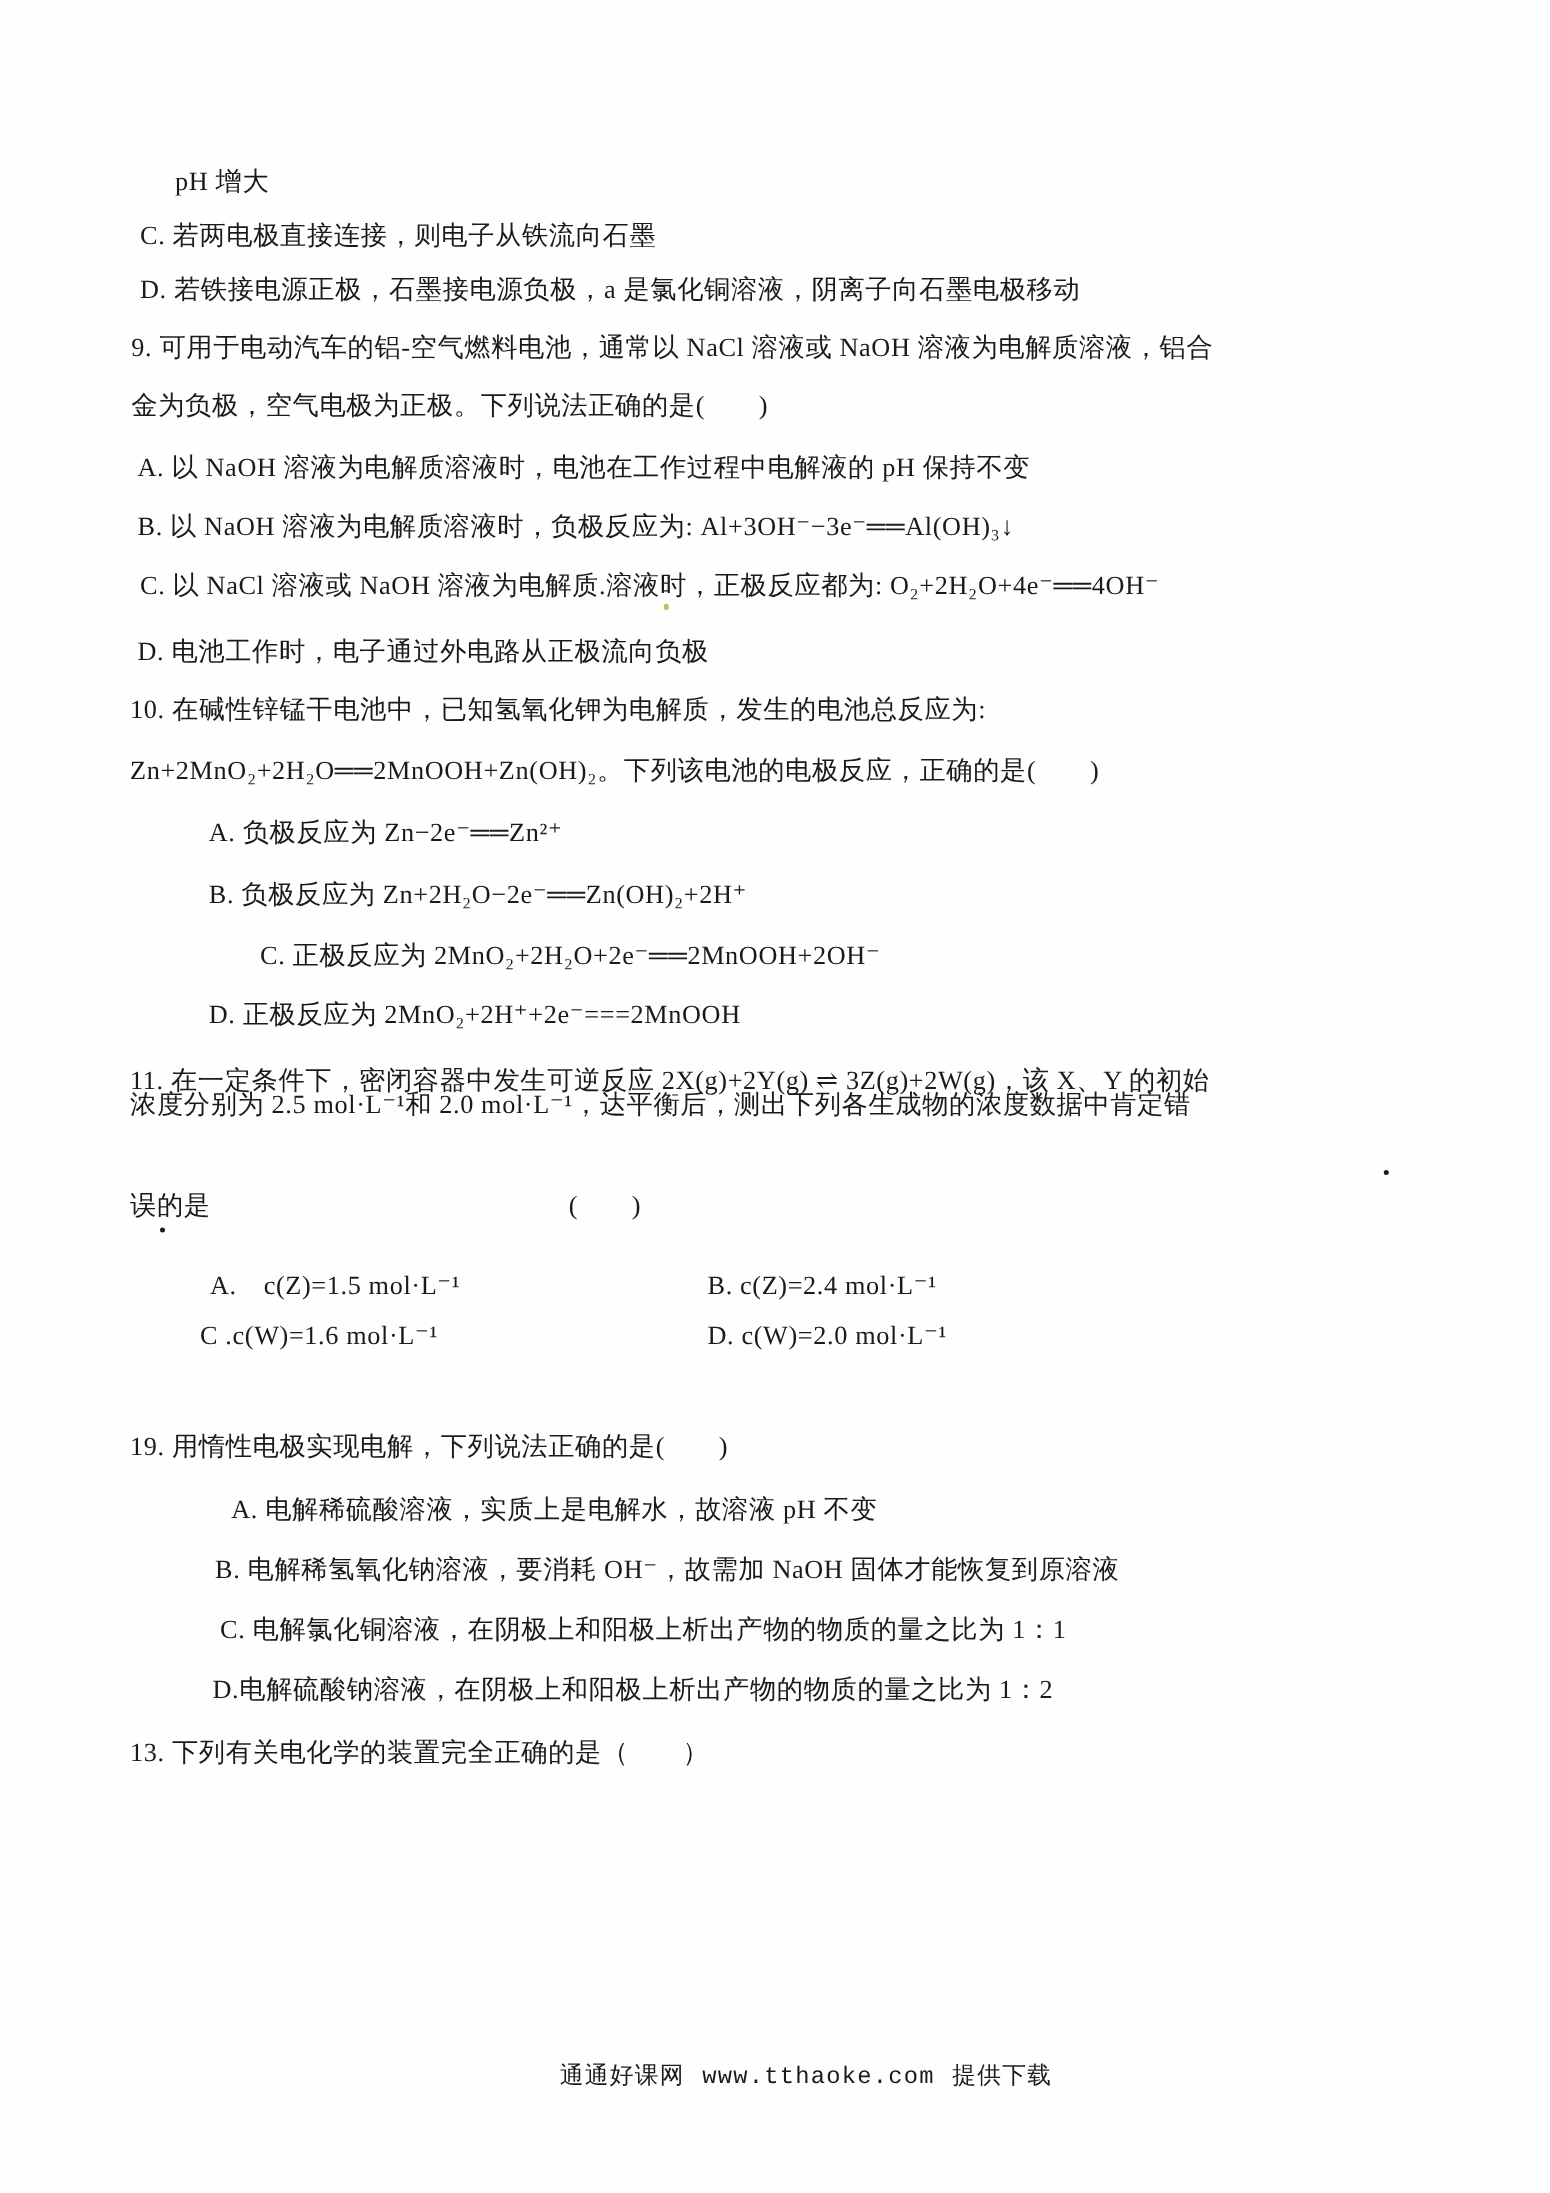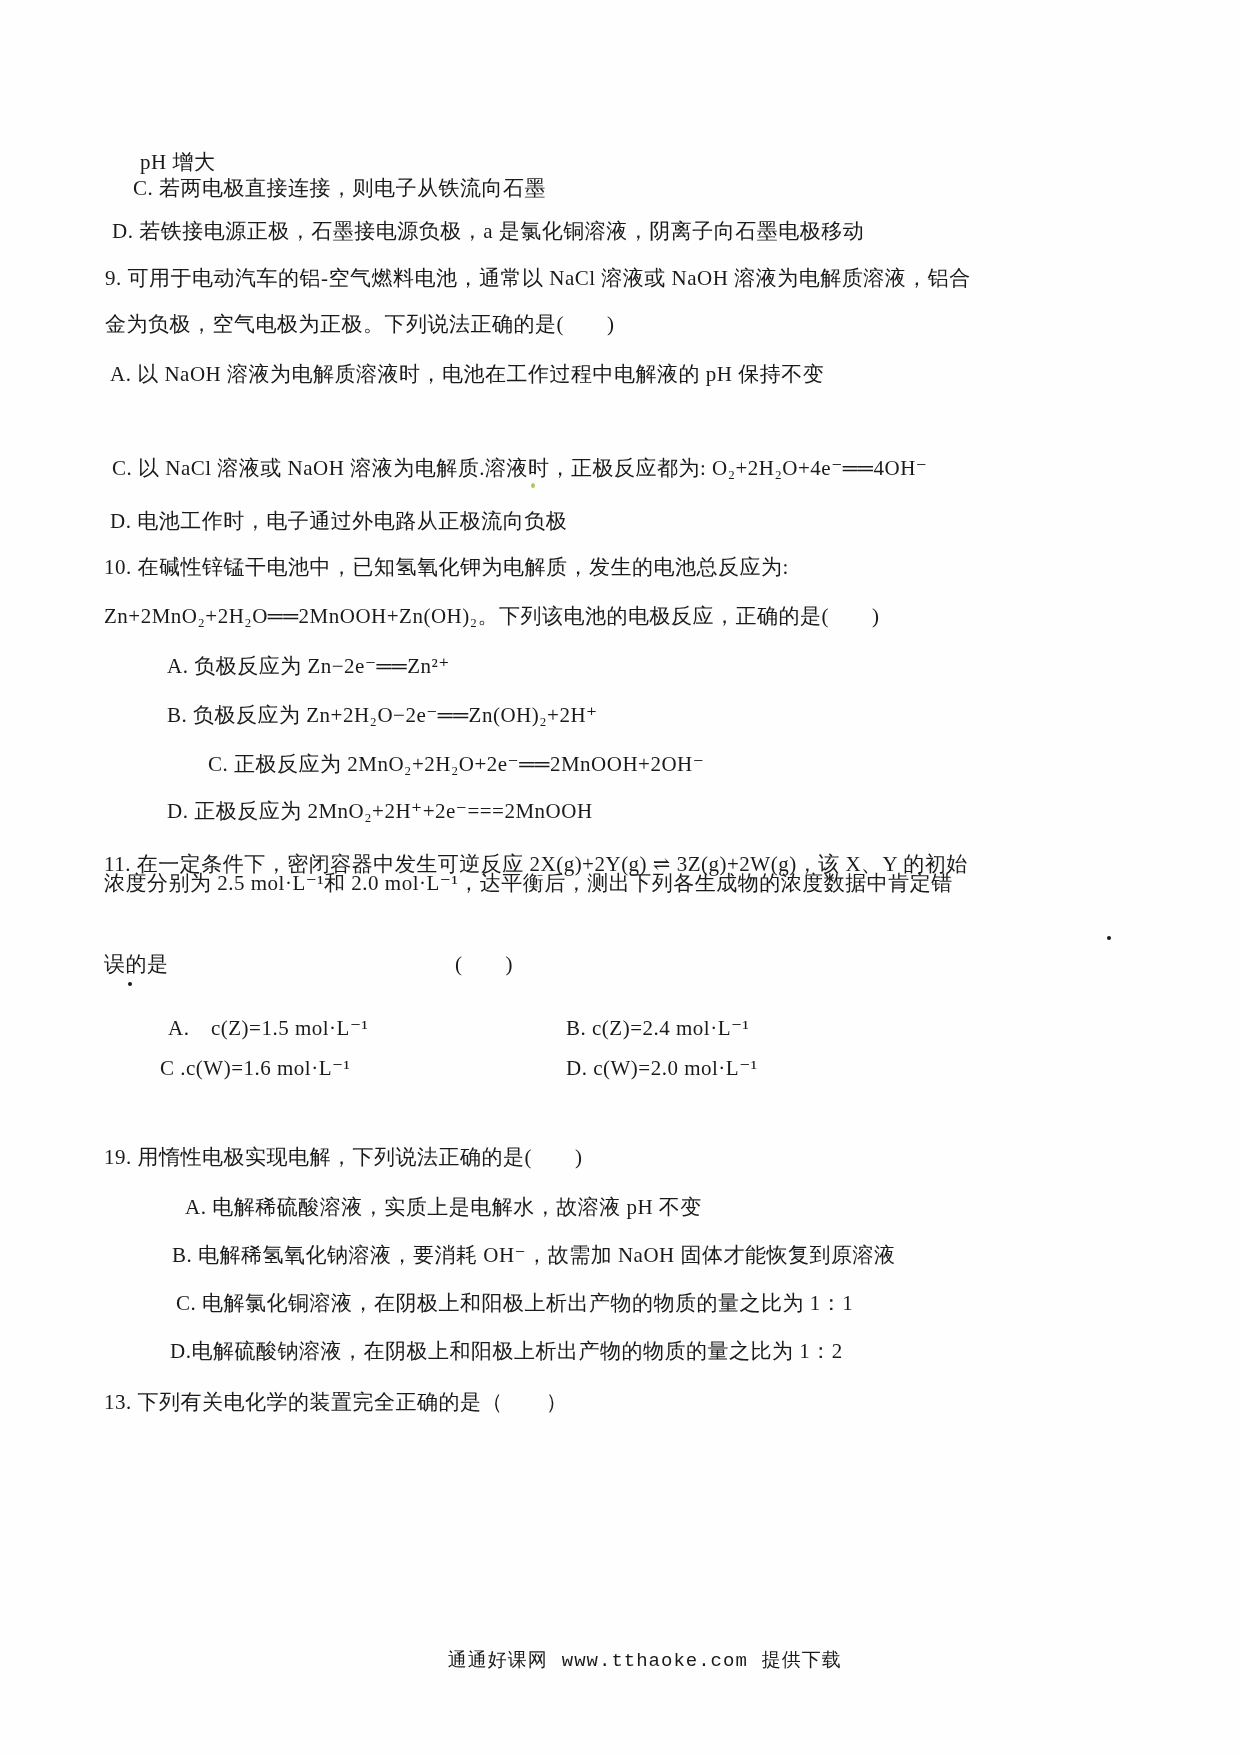--- a/index.html
+++ b/index.html
@@ -47,27 +47,28 @@
     height: 5px;
     border-radius: 50%;
     background: #a6cc5e;
   }
 </style>
 </head>
 <body>
 
 <div class="page">
 
-  <div class="ln" style="left:140px; top:148px;">pH 增大</div>
-  <div class="ln" style="left:112px; top:174px;margin-left:21px;">C. 若两电极直接连接，则电子从铁流向石墨</div>
+  <div class="ln" style="left:140px; top:131px;">pH 增大</div>
+  <div class="ln" style="left:112px; top:174px;">C. 若两电极直接连接，则电子从铁流向石墨</div>
   <div class="ln" style="left:112px; top:217px;">D. 若铁接电源正极，石墨接电源负极，a 是氯化铜溶液，阴离子向石墨电极移动</div>
 
   <div class="ln" style="left:105px; top:264px;">9. 可用于电动汽车的铝-空气燃料电池，通常以 NaCl 溶液或 NaOH 溶液为电解质溶液，铝合</div>
   <div class="ln" style="left:105px; top:310px;">金为负极，空气电极为正极。下列说法正确的是(　　)</div>
   <div class="ln" style="left:110px; top:360px;">A. 以 NaOH 溶液为电解质溶液时，电池在工作过程中电解液的 pH 保持不变</div>
+  <div class="ln" style="left:110px; top:407px;">B. 以 NaOH 溶液为电解质溶液时，负极反应为: Al+3OH⁻−3e⁻══Al(OH)₃↓</div>
   <div class="ln" style="left:112px; top:454px;">C. 以 NaCl 溶液或 NaOH 溶液为电解质.溶液时，正极反应都为: O₂+2H₂O+4e⁻══4OH⁻</div>
   <div class="ln" style="left:110px; top:507px;">D. 电池工作时，电子通过外电路从正极流向负极</div>
   <div class="speck" style="left:531px; top:483px;"></div>
 
   <div class="ln" style="left:104px; top:553px;">10. 在碱性锌锰干电池中，已知氢氧化钾为电解质，发生的电池总反应为:</div>
   <div class="ln" style="left:104px; top:602px;">Zn+2MnO₂+2H₂O══2MnOOH+Zn(OH)₂。下列该电池的电极反应，正确的是(　　)</div>
   <div class="ln" style="left:167px; top:652px;">A. 负极反应为 Zn−2e⁻══Zn²⁺</div>
   <div class="ln" style="left:167px; top:701px;">B. 负极反应为 Zn+2H₂O−2e⁻══Zn(OH)₂+2H⁺</div>
   <div class="ln" style="left:167px; top:750px;margin-left:41px;">C. 正极反应为 2MnO₂+2H₂O+2e⁻══2MnOOH+2OH⁻</div>
   <div class="ln" style="left:167px; top:797px;">D. 正极反应为 2MnO₂+2H⁺+2e⁻===2MnOOH</div>

